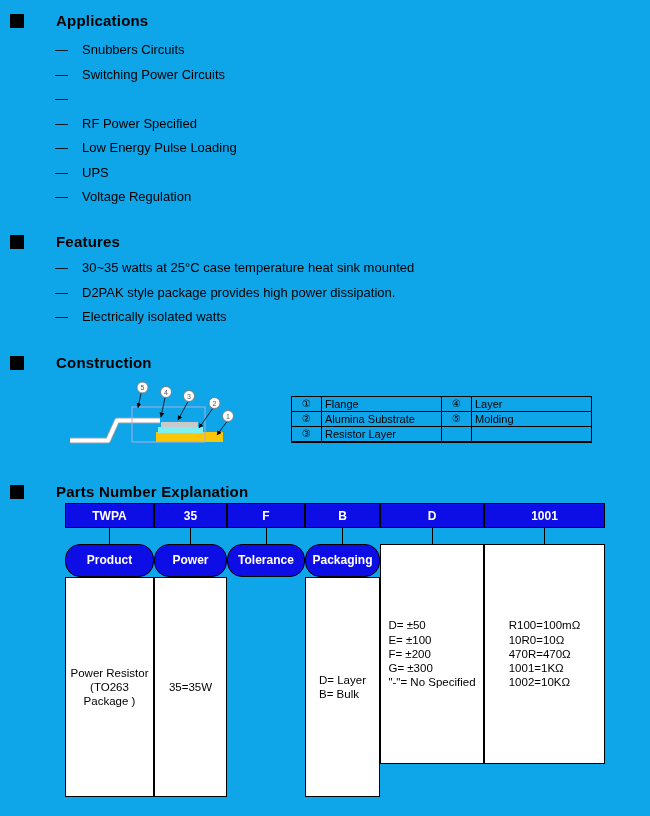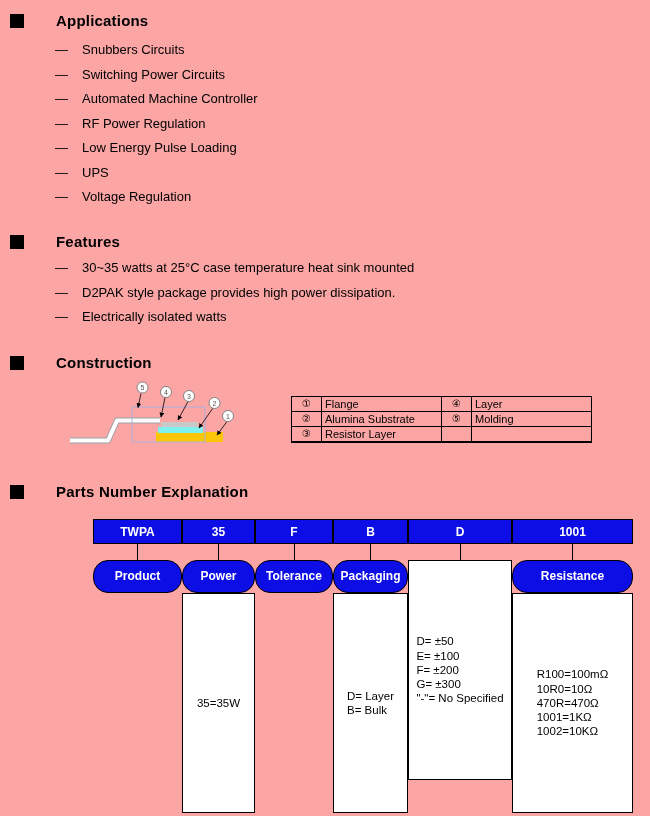--- a/index.html
+++ b/index.html
@@ -1,16 +1,16 @@
 <!DOCTYPE html>
 <html style="--accent: #0D0DE6;"><head>
 <meta charset="utf-8">
 <style>
   html,body{margin:0;padding:0;background:#fff;}
-  .page{position:relative;width:650px;height:816px;background:#fca5a5;overflow:hidden;
+  .page{position:relative;width:650px;height:816px;background:#0ea5e9;overflow:hidden;
         font-family:"Liberation Sans","DejaVu Sans",sans-serif;color:#000;}
 
   
   .sec-header{position:absolute;left:10px;display:flex;align-items:center;gap:32px;}
   .bullet{width:14px;height:14px;background:#000;flex:0 0 auto;}
   .sec-title{font-size:15px;font-weight:bold;letter-spacing:.2px;}
 
   
   .list{position:absolute;left:55px;}
   .li{display:flex;align-items:flex-start;gap:14px;height:24.5px;font-size:13px;line-height:16px;}
@@ -18,21 +18,21 @@
 
   
   .diagram{position:absolute;left:58px;top:372px;}
   .legend{position:absolute;left:291px;top:396px;border-collapse:collapse;font-size:11px;}
   .legend td{border:1px solid #000;height:14px;padding:0 3px;line-height:14px;}
   .legend{border-bottom:2px solid #000;}
   .num-cell{width:23px;text-align:center;font-size:10px;}
   .label-cell{width:113px;}
 
   
-  .parts{position:absolute;left:37px;top:503px;width:596px;display:flex;justify-content:flex-end;margin-top:16px;}
+  .parts{position:absolute;left:37px;top:503px;width:596px;display:flex;justify-content:center;}
   .pcol{display:flex;flex-direction:column;}
   .w0{width:89px}.w1{width:73px}.w2{width:78px}.w3{width:75px}.w4{width:104px}.w5{width:121px}
   .code-box,.cat-box{background:var(--accent,#0D0DE6);border:1px solid #000;color:#fff;font-weight:bold;
         display:flex;align-items:center;justify-content:center;box-sizing:border-box;font-size:12px;}
   .code-box{height:25px;}
   .cat-box{height:33px;white-space:pre-line;text-align:center;line-height:1.15;border-radius:15px;}
   .connector{height:16px;display:flex;justify-content:center;}
   .connector-line{width:1px;background:#000;height:100%;}
   .content-box{height:220px;border:1px solid #000;box-sizing:border-box;background:#fff;
         display:flex;align-items:center;justify-content:center;font-size:11.5px;}
@@ -52,25 +52,24 @@
     <div class="li">
         <span class="dash">—</span>
         <span>Snubbers Circuits</span>
       </div>
     <div class="li">
         <span class="dash">—</span>
         <span>Switching Power Circuits</span>
       </div>
     <div class="li">
         <span class="dash">—</span>
-        <span>Automated Machine Controller</span>
-      </div>
-    <div class="li">
-        <span class="dash">—</span>
-        <span>RF Power Regulation</span>
+      </div>
+    <div class="li">
+        <span class="dash">—</span>
+        <span>RF Power Specified</span>
       </div>
     <div class="li">
         <span class="dash">—</span>
         <span>Low Energy Pulse Loading</span>
       </div>
     <div class="li">
         <span class="dash">—</span>
         <span>UPS</span>
       </div>
     <div class="li">
@@ -168,20 +167,25 @@
   </div>
 
   <div class="parts">
 
     <div class="pcol w0">
       <div class="code-box">TWPA</div>
       <div class="connector">
           <div class="connector-line"></div>
         </div>
       <div class="cat-box">Product</div>
+      <div class="content-box">
+        <div class="content-text ta-c">Power Resistor
+(TO263
+Package )</div>
+      </div>
     </div>
 
     <div class="pcol w1">
       <div class="code-box">35</div>
       <div class="connector">
           <div class="connector-line"></div>
         </div>
       <div class="cat-box">Power</div>
       <div class="content-box">
         <div class="content-text ta-c">35=35W</div>
@@ -220,21 +224,20 @@
 G= ±300
 "-"= No Specified</div>
       </div>
     </div>
 
     <div class="pcol w5">
       <div class="code-box">1001</div>
       <div class="connector">
           <div class="connector-line"></div>
         </div>
-      <div class="cat-box">Resistance</div>
       <div class="content-box">
         <div class="content-text ta-l">R100=100mΩ
 10R0=10Ω
 470R=470Ω
 1001=1KΩ
 1002=10KΩ</div>
       </div>
     </div>
 
   </div>

